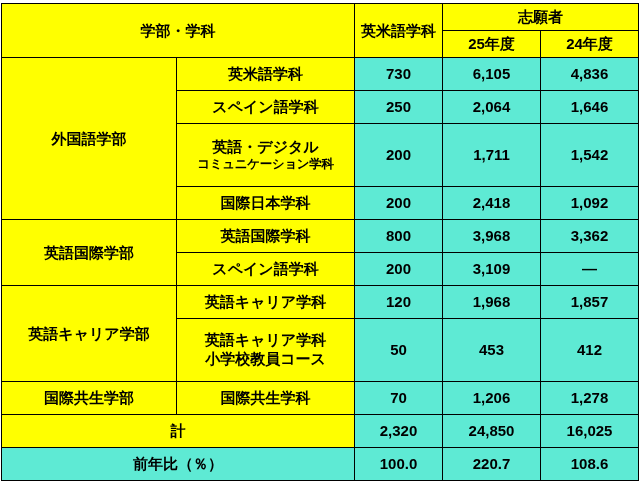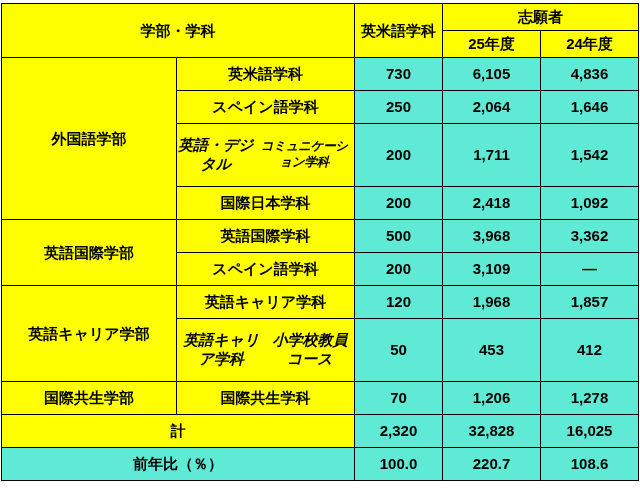--- a/index.html
+++ b/index.html
@@ -57,25 +57,24 @@
   }
   .hdr-tall {
     height: 52px;
   }
 
   .row-std td { height: 32px; }
   .row-tall td { height: 62px; }
 
   .dept-two-line {
     display: flex;
-    flex-direction: row;
+    flex-direction: column;
     align-items: center;
     justify-content: flex-start;
     line-height: 1.25;
-    font-style: italic;
   }
   .dept-two-line .l1 { font-size: 15px; }
   .dept-two-line .l2 { font-size: 15px; }
   .dept-two-line .l2.small { font-size: 12.5px; letter-spacing: -0.3px; }
 
   .num { font-size: 15px; }
   .dash { font-size: 15px; }
 
   .total-label, .ratio-label {
     font-size: 15px;
@@ -133,21 +132,21 @@
       <tr class="row-std">
         <td class="yellow">国際日本学科</td>
         <td class="white num">200</td>
         <td class="white num">2,418</td>
         <td class="white num">1,092</td>
       </tr>
 
       <tr class="row-std">
         <td class="yellow" rowspan="2">英語国際学部</td>
         <td class="yellow">英語国際学科</td>
-        <td class="white num">500</td>
+        <td class="white num">800</td>
         <td class="white num">3,968</td>
         <td class="white num">3,362</td>
       </tr>
       <tr class="row-std">
         <td class="yellow">スペイン語学科</td>
         <td class="white num">200</td>
         <td class="white num">3,109</td>
         <td class="white dash">—</td>
       </tr>
 
@@ -174,21 +173,21 @@
         <td class="yellow">国際共生学部</td>
         <td class="yellow">国際共生学科</td>
         <td class="white num">70</td>
         <td class="white num">1,206</td>
         <td class="white num">1,278</td>
       </tr>
 
       <tr class="row-std">
         <td class="yellow total-label" colspan="2">計</td>
         <td class="white num">2,320</td>
-        <td class="white num">32,828</td>
+        <td class="white num">24,850</td>
         <td class="white num">16,025</td>
       </tr>
 
       <tr class="row-std">
         <td class="white ratio-label" colspan="2">前年比（％）</td>
         <td class="white num">100.0</td>
         <td class="white num">220.7</td>
         <td class="white num">108.6</td>
       </tr>
 

